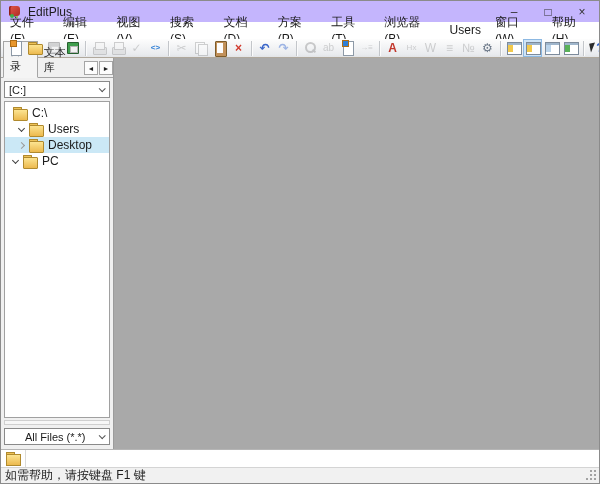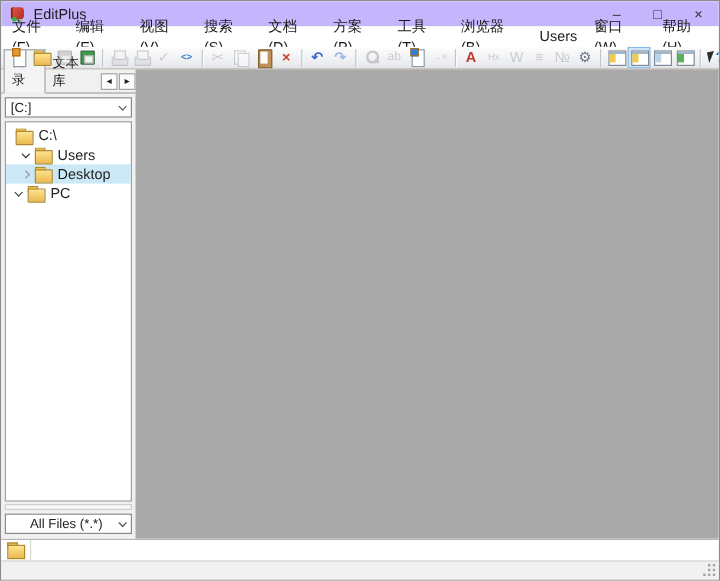--- a/index.html
+++ b/index.html
@@ -261,16 +261,17 @@
   </div>
 
   <div class="docbar">
     <div class="docbar-folder-btn">
       <span class="doc-folder"></span>
     </div>
     <div class="docbar-sep"></div>
   </div>
 
   <div class="statusbar">
+    <span class="status-text">如需帮助，请按键盘 F1 键</span>
     <span class="resize-grip"></span>
   </div>
 
 </div>
 
 </body></html>

